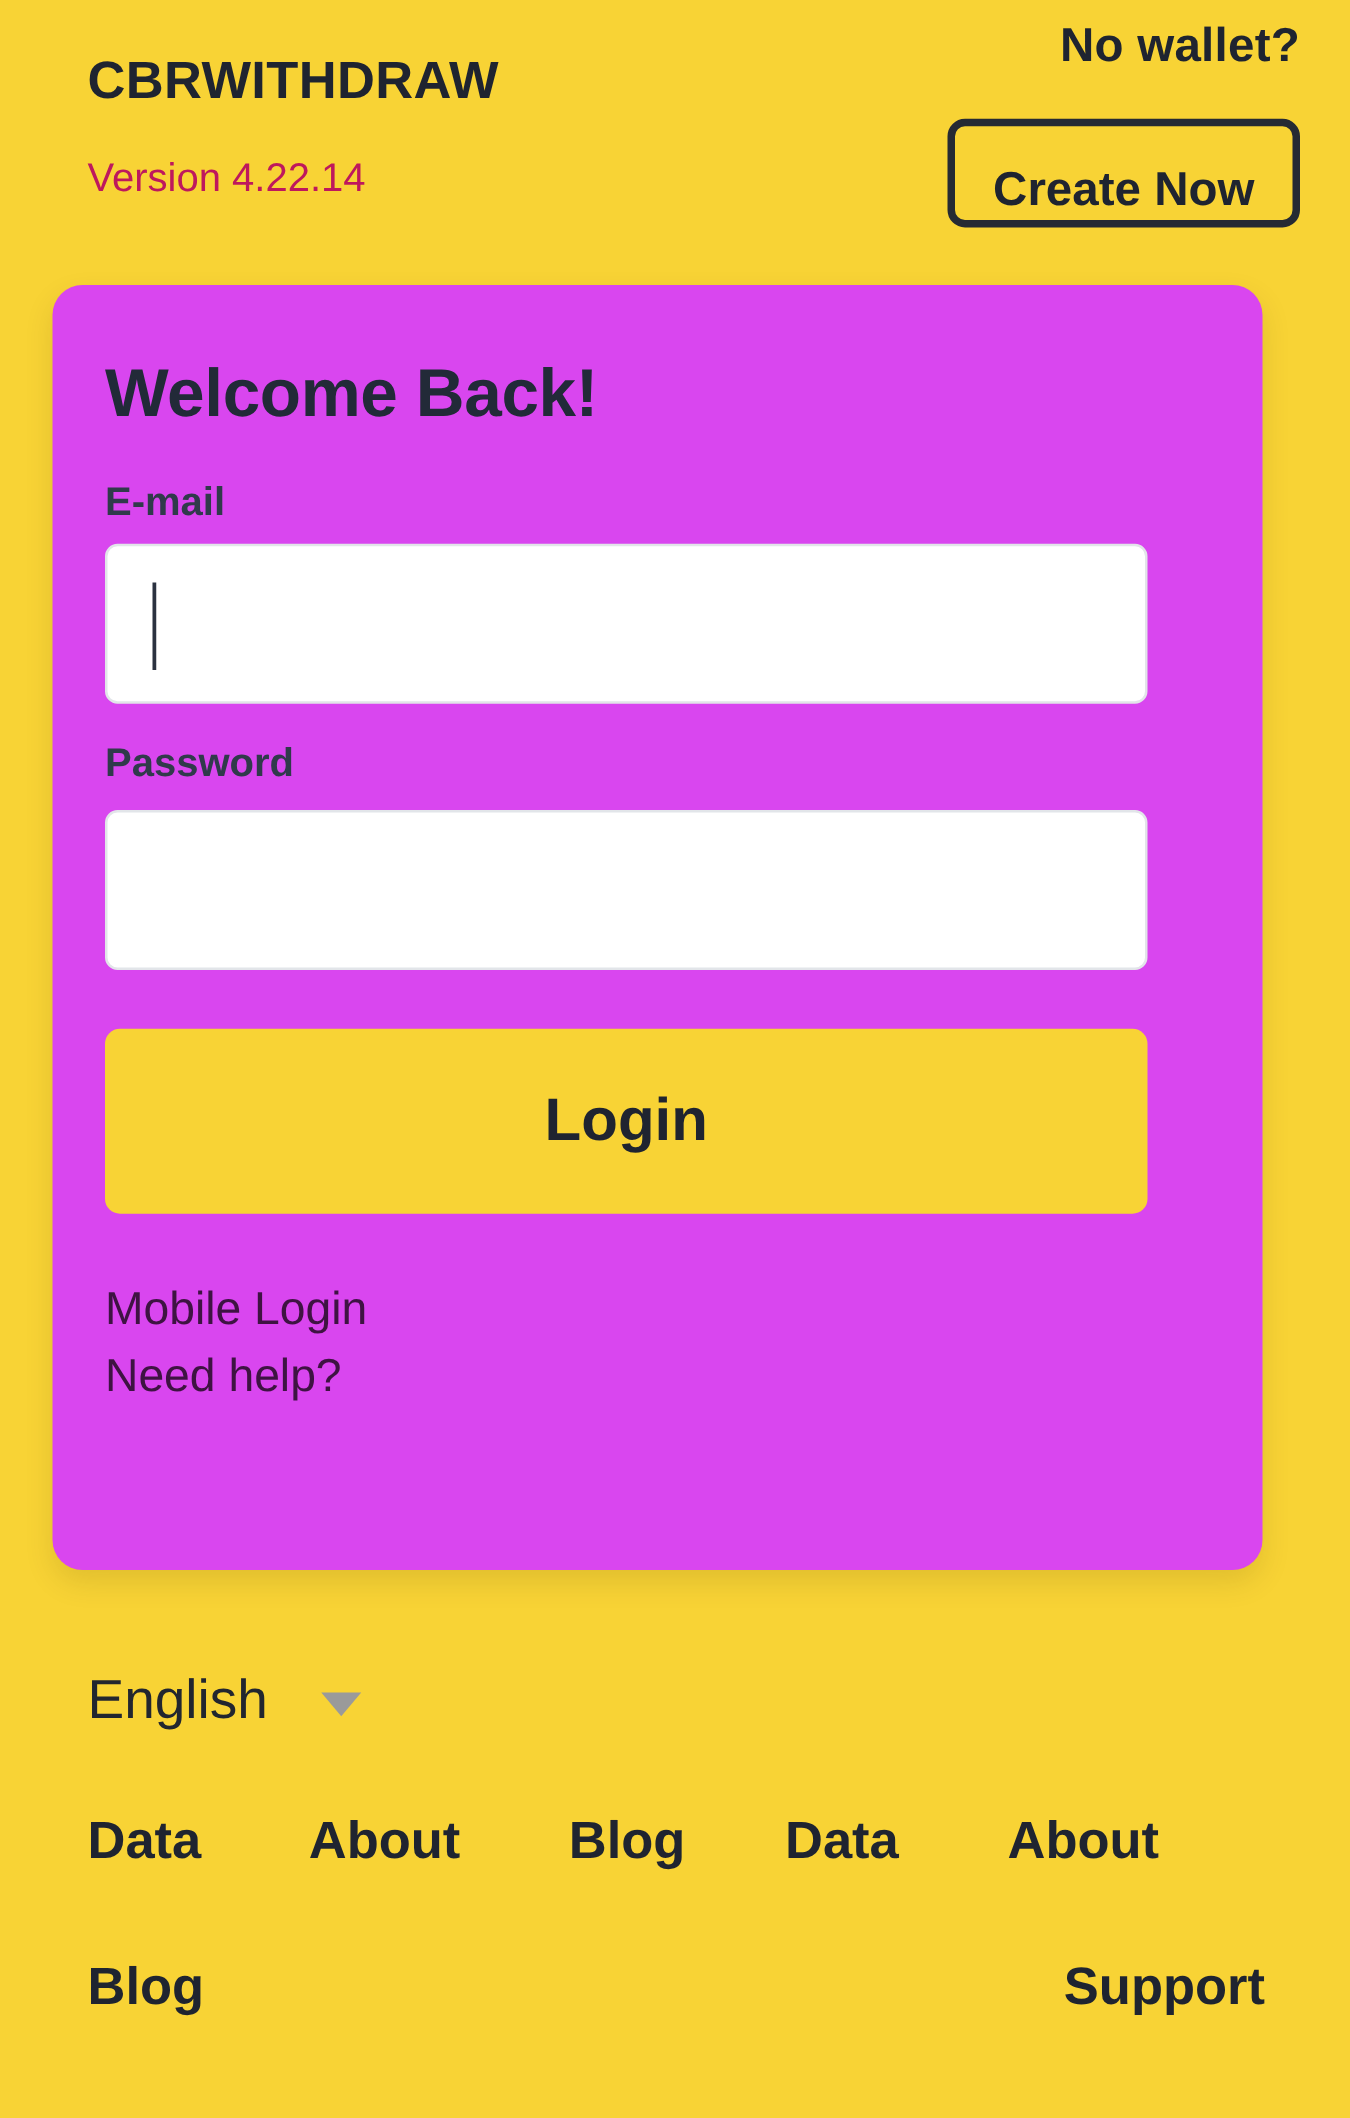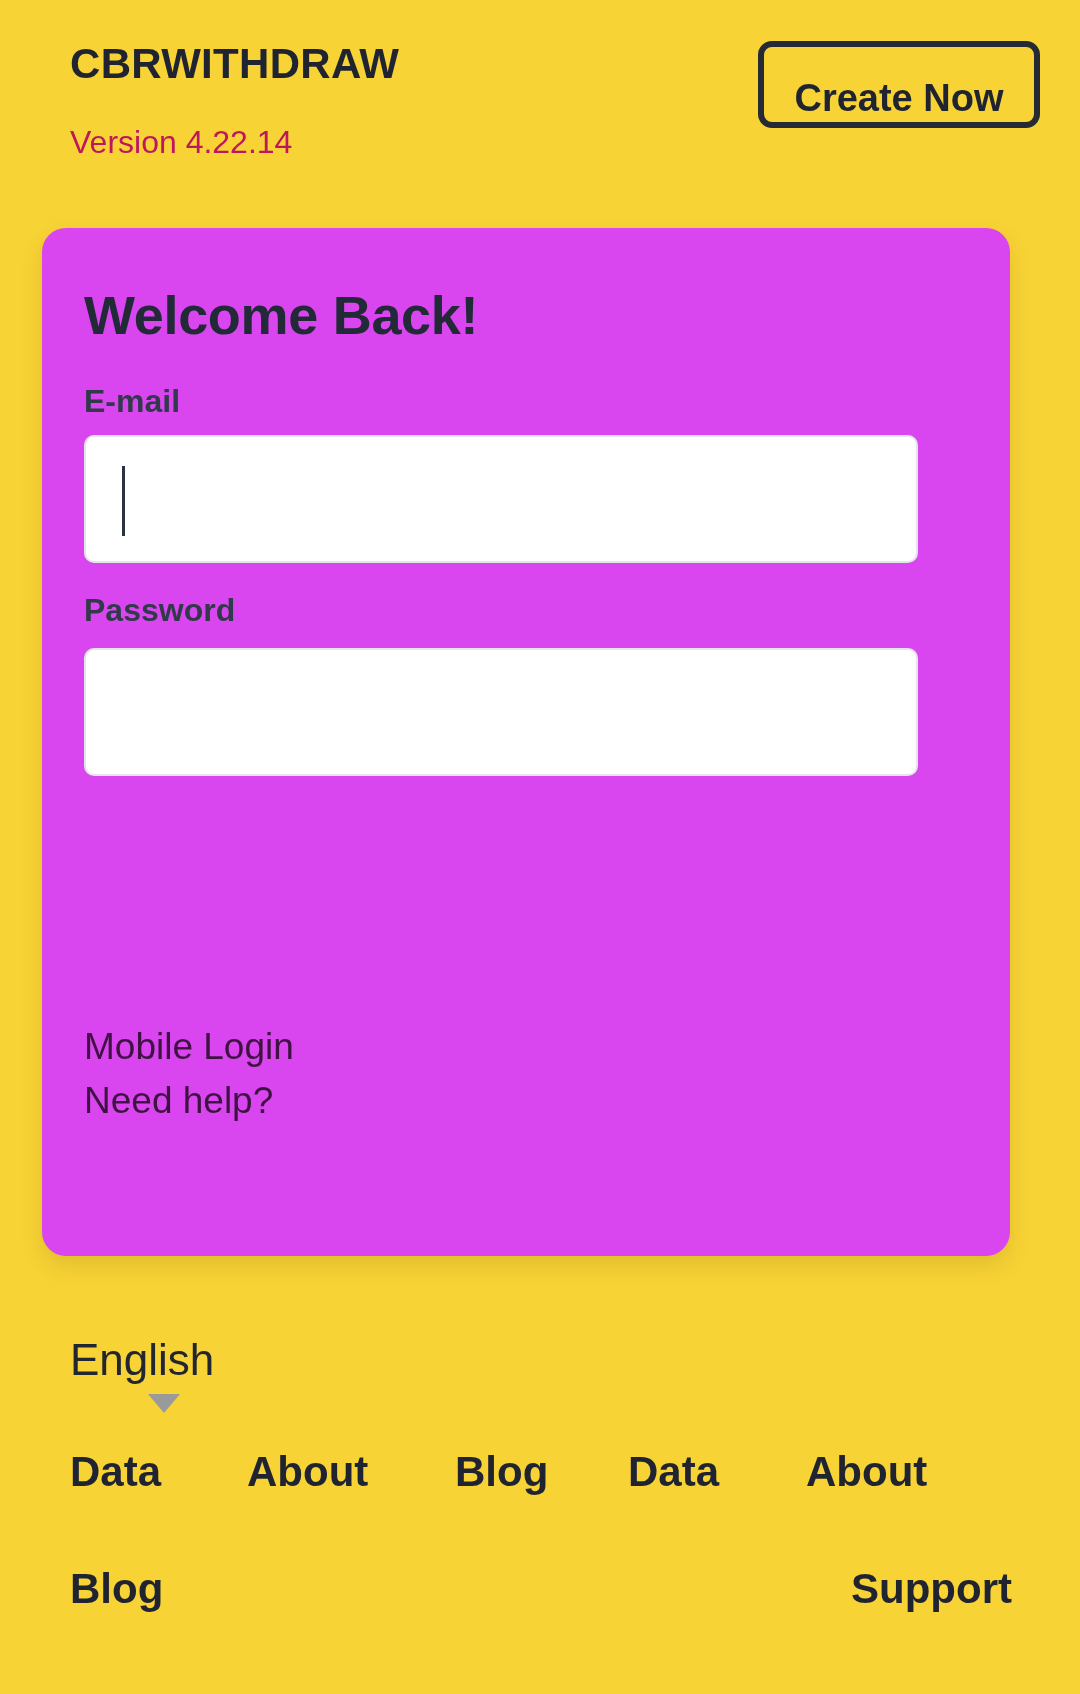--- a/index.html
+++ b/index.html
@@ -144,21 +144,20 @@
   #mobile-login-link { top:798px; }
   #need-help-link   { top:852px;text-align:right; }
 
   
   #language-selector {
     position:absolute;
     left:70px; top:1332px;
     display:flex;
     align-items:center;
     cursor:pointer;
-    flex-direction:column;
   }
   #language-value {
     font-size:44px;
     font-weight:normal;
     color:#22262F;
     line-height:56px;
   }
   #chevron-down-icon {
     margin-left:43px;
     margin-top:6px;
@@ -202,39 +201,41 @@
 <body>
 
 <div id="header">
 
   <div id="brand-block">
     <div id="app-title">CBRWITHDRAW</div>
     <div id="app-version">Version 4.22.14</div>
   </div>
 
   <div id="wallet-block">
+    <div id="no-wallet-label">No wallet?</div>
     <button id="create-now-button">Create Now</button>
   </div>
 
 </div>
 
 <div id="login-card">
 
   <div id="welcome-heading">Welcome Back!</div>
 
   <div id="email-label" class="field-label">E-mail</div>
 
   <div id="email-input" class="text-field">
     <div class="caret"></div>
   </div>
 
   <div id="password-label" class="field-label">Password</div>
 
   <div id="password-input" class="text-field"></div>
 
+  <button id="login-button">Login</button>
 
   <a id="mobile-login-link" class="card-link">Mobile Login</a>
 
   <a id="need-help-link" class="card-link">Need help?</a>
 
 </div>
 
 <div id="language-selector">
   <span id="language-value">English</span>
   <span id="chevron-down-icon"></span>

